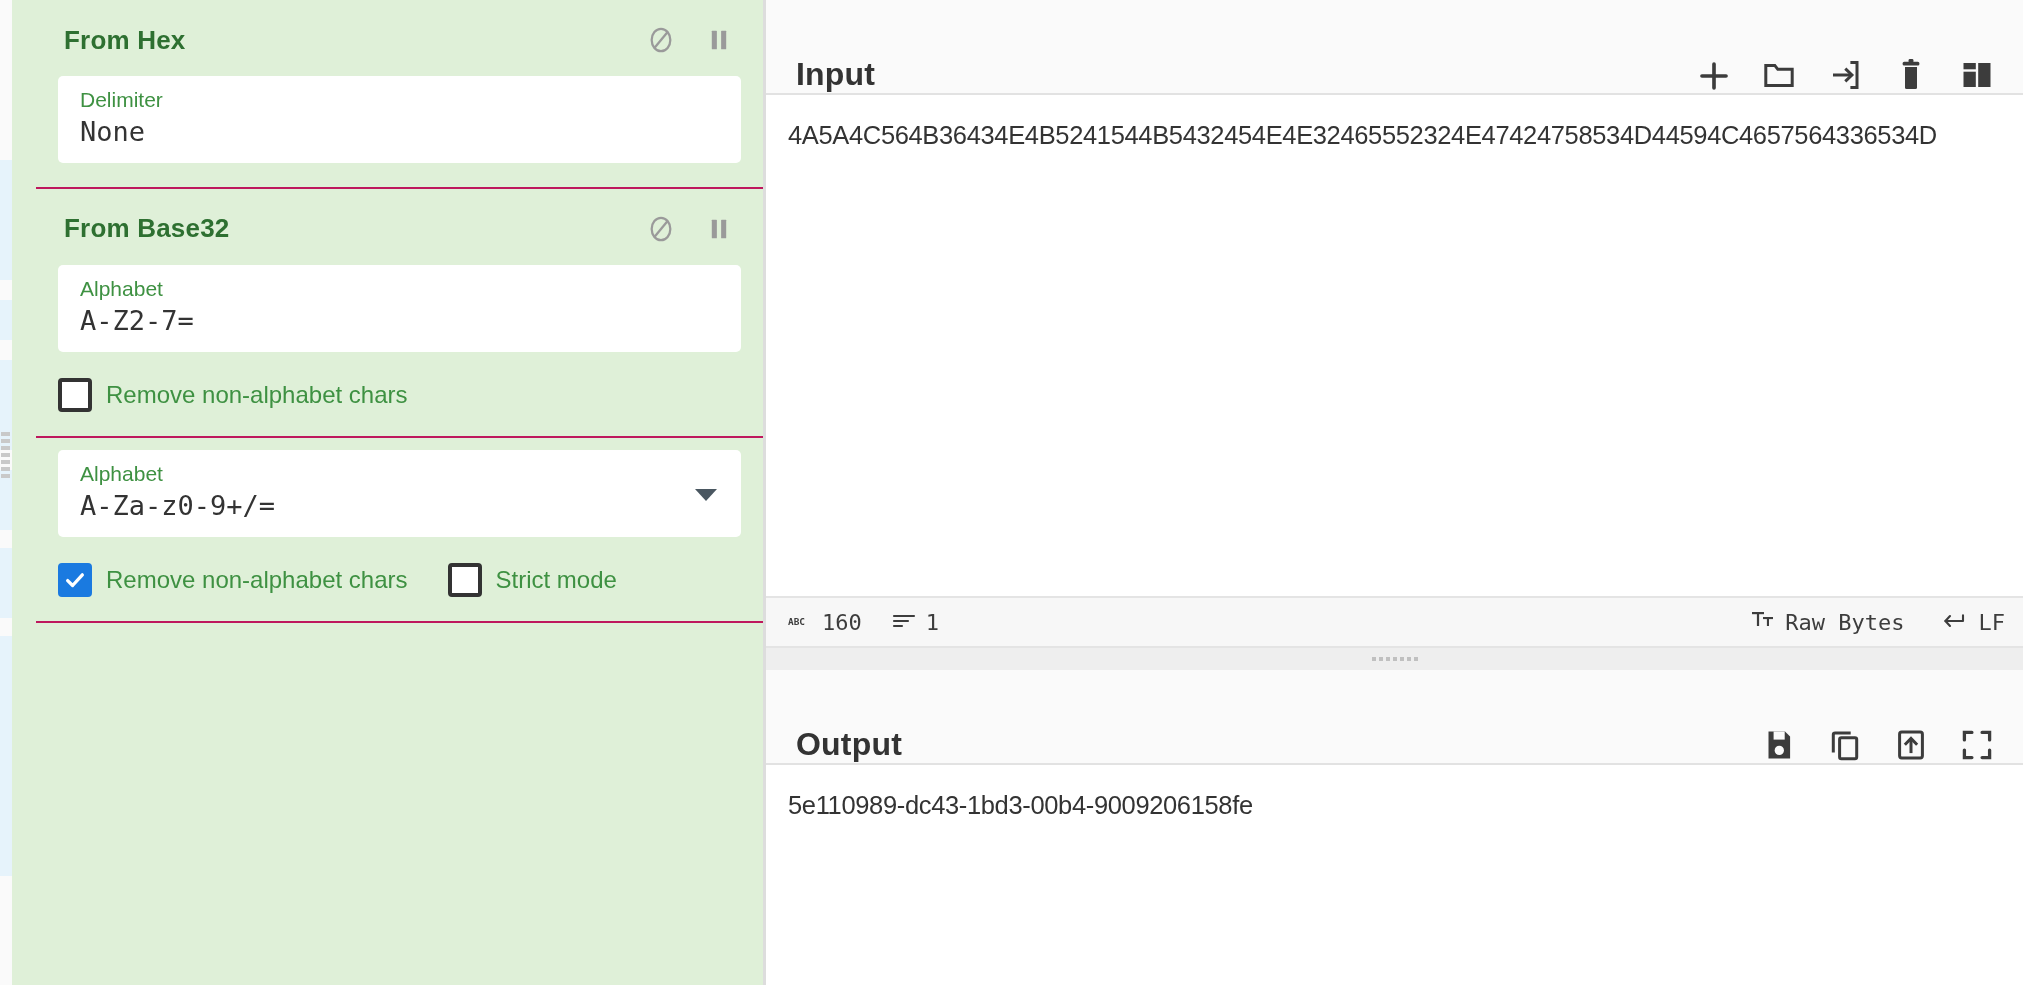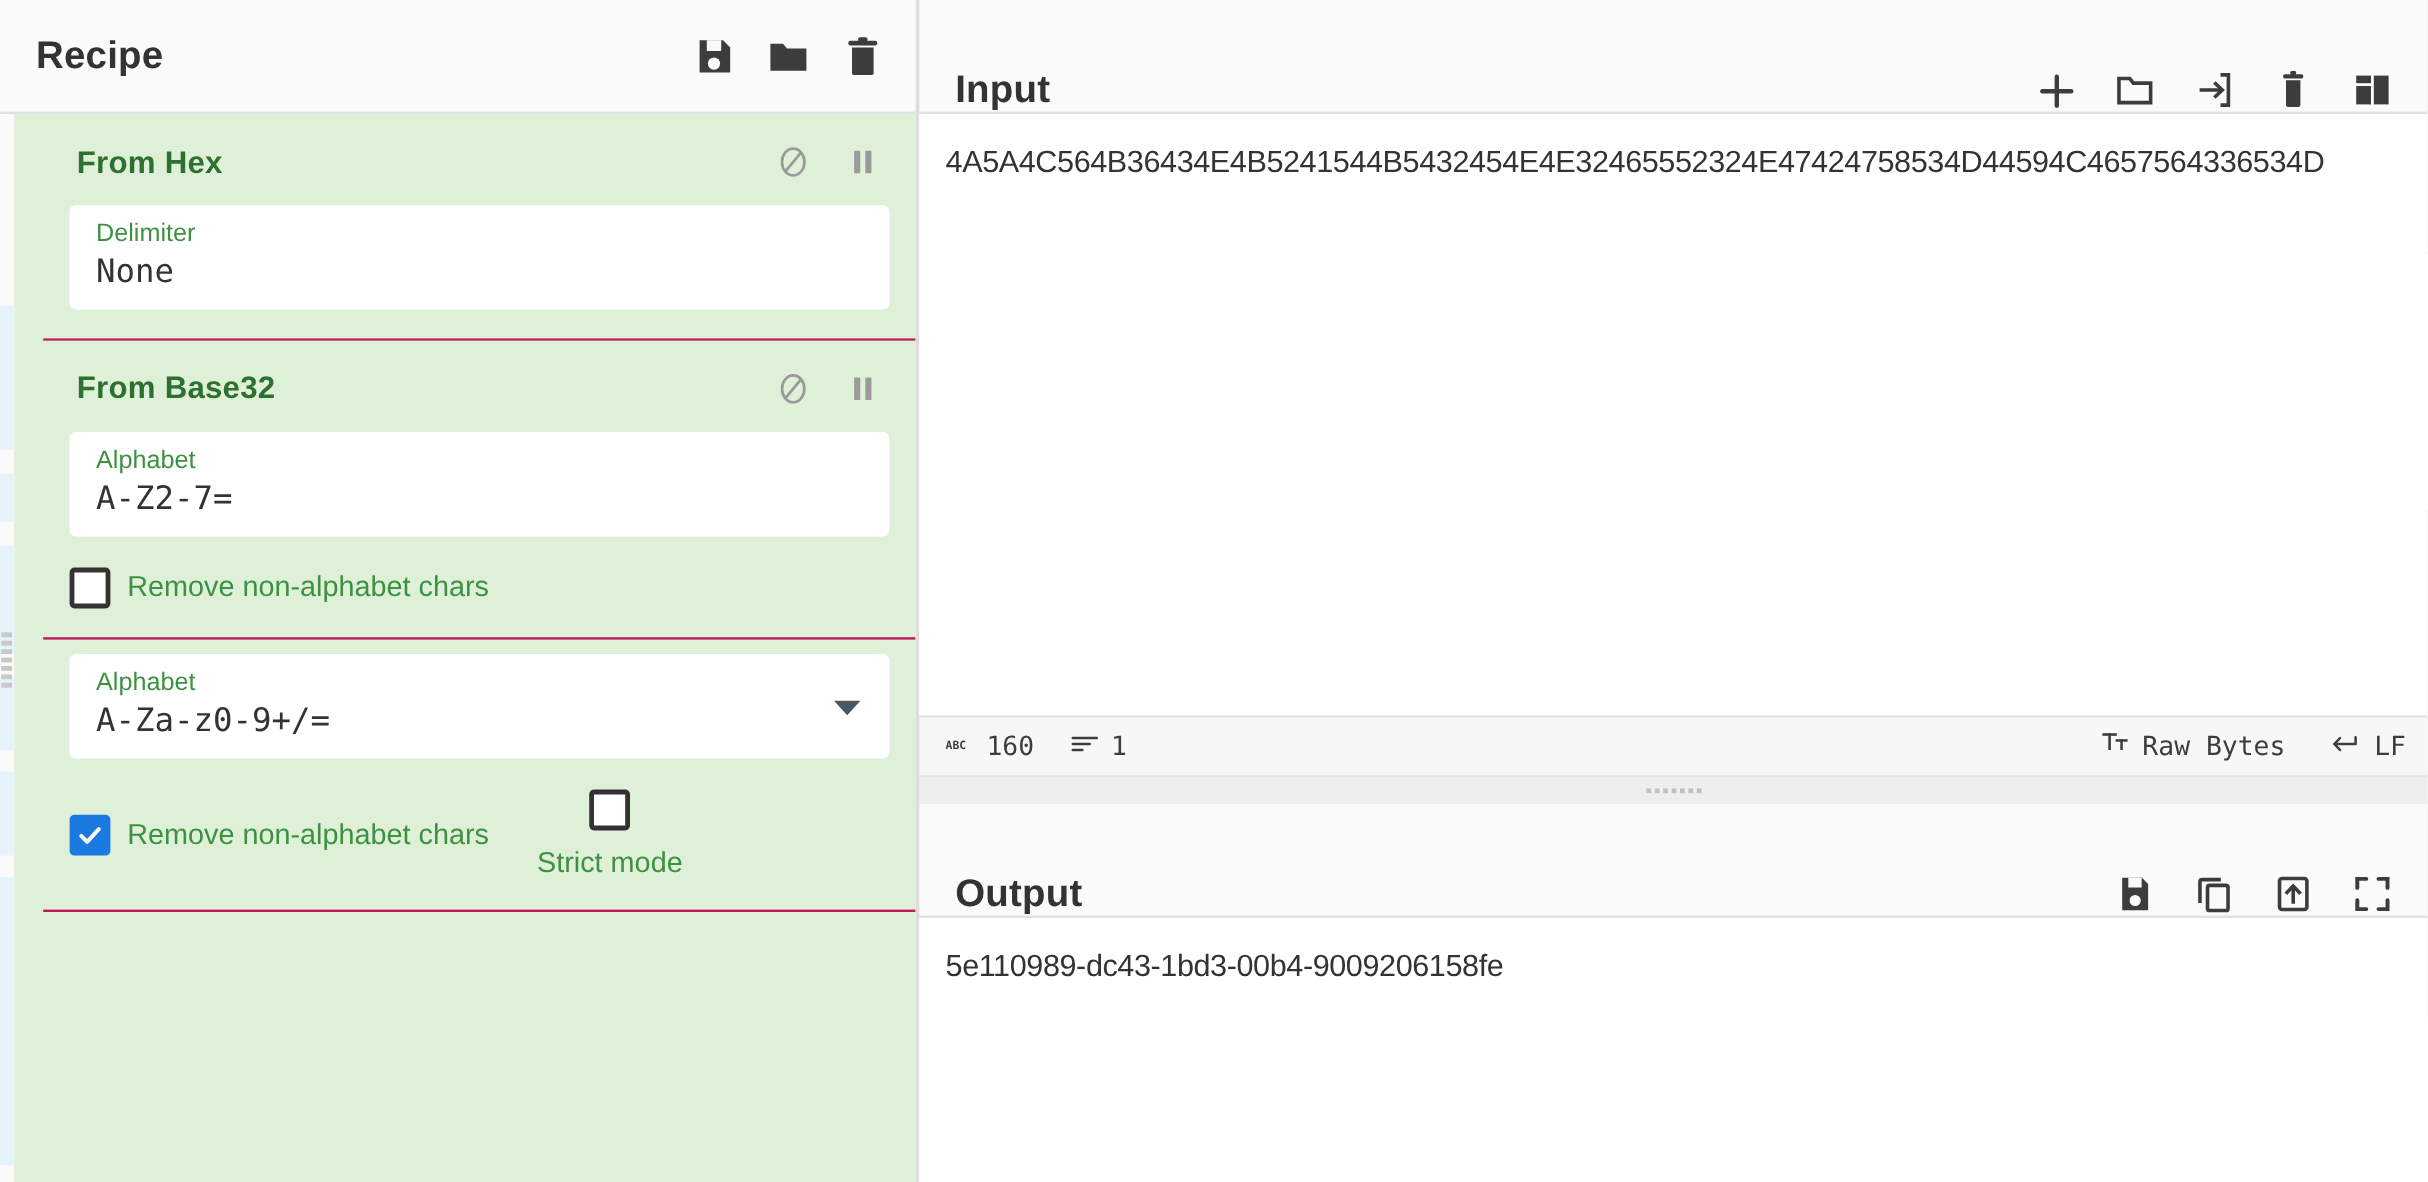--- a/index.html
+++ b/index.html
@@ -166,44 +166,20 @@
     background: transparent;
   }
 </style>
 </head>
 <body>
 
 <div class="app">
 
   <div class="recipe-pane">
 
-    <div class="pane-header">
-      <div class="pane-title">Recipe</div>
-      <div class="pane-tools">
-        <span class="tool-ico">
-          <svg width="36" height="36" viewBox="0 0 24 24" fill="#3c3c3c">
-            <path d="M4 3h13l4 4v14H4V3z"></path>
-            <rect x="8" y="3" width="8" height="6" fill="#fafafa"></rect>
-            <circle cx="12" cy="16" r="3.4" fill="#fafafa"></circle>
-          </svg>
-        </span>
-        <span class="tool-ico">
-          <svg width="36" height="36" viewBox="0 0 24 24" fill="#3c3c3c">
-            <path d="M2 5h7l2.2 2.6H22V20H2V5z"></path>
-          </svg>
-        </span>
-        <span class="tool-ico">
-          <svg width="36" height="36" viewBox="0 0 24 24" fill="#3c3c3c">
-            <rect x="4" y="3.3" width="16" height="2.6" rx="1"></rect>
-            <rect x="9.4" y="1.4" width="5.2" height="2.4" rx="1"></rect>
-            <path d="M6 7h12v14.4a1 1 0 0 1-1 1H7a1 1 0 0 1-1-1V7z"></path>
-          </svg>
-        </span>
-      </div>
-    </div>
 
     <div class="recipe-body">
 
       <div class="op-gutter">
         <div class="gut-seg" style="top:160px;height:120px;"></div>
         <div class="gut-seg" style="top:300px;height:40px;"></div>
         <div class="gut-seg" style="top:360px;height:90px;"></div>
         <div class="gut-seg" style="top:470px;height:60px;"></div>
         <div class="gut-seg" style="top:548px;height:70px;"></div>
         <div class="gut-seg" style="top:636px;height:240px;"></div>
@@ -282,21 +258,21 @@
           </div>
           <div class="cb-row">
             <label class="cb-item">
               <span class="cb-box on">
                 <svg width="22" height="22" viewBox="0 0 24 24" fill="none" stroke="#ffffff" stroke-width="3.6" stroke-linecap="round" stroke-linejoin="round">
                   <polyline points="4,12.6 9.4,18 20,6.4"></polyline>
                 </svg>
               </span>
               <span class="cb-label">Remove non-alphabet chars</span>
             </label>
-            <label class="cb-item" style="margin-left:22px;flex-direction:column;">
+            <label class="cb-item" style="margin-left:22px;">
               <span class="cb-box"></span>
               <span class="cb-label">Strict mode</span>
             </label>
           </div>
         </div>
 
       </div>
       <div class="recipe-scroll"></div>
     </div>
   </div>

